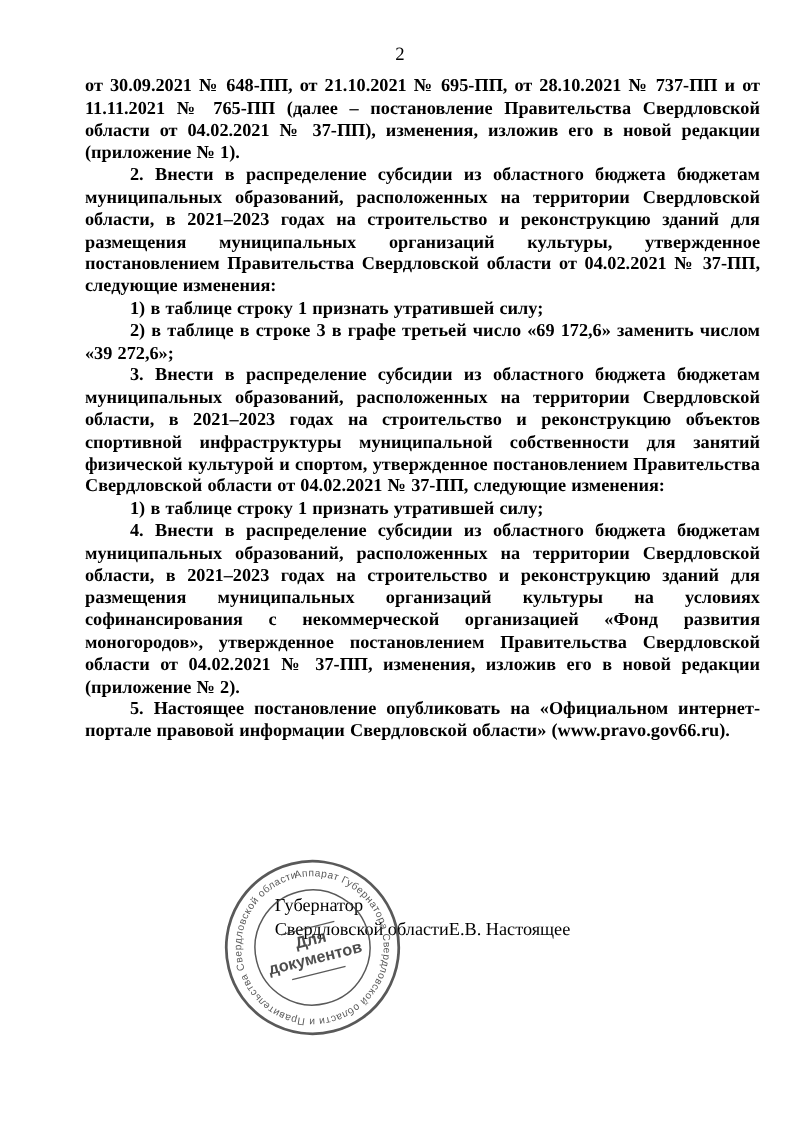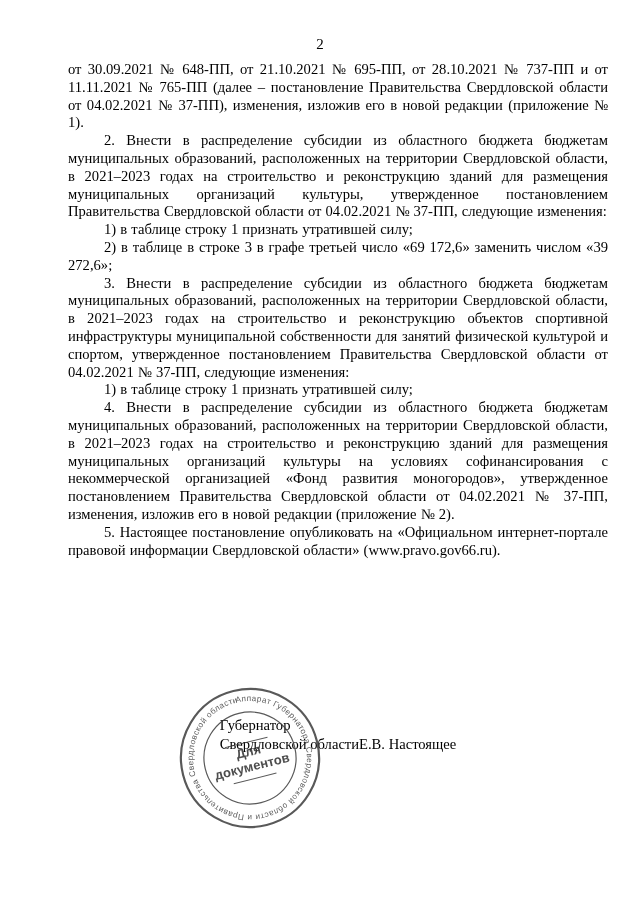--- a/index.html
+++ b/index.html
@@ -30,20 +30,21 @@
     left: 68px;
     width: 540px;
   }
   .para {
     margin: 0;
     text-align: justify;
     text-indent: 36px;
     font-size: 14.6px;
     line-height: 17.8px;
     word-spacing: 0.5px;
+    font-weight: bold;
   }
   .para.no-indent { text-indent: 0; }
   .signature {
     position: absolute;
     top: 716px;
     left: 68px;
     width: 540px;
     display: flex;
     justify-content: center;
     align-items: flex-end;

